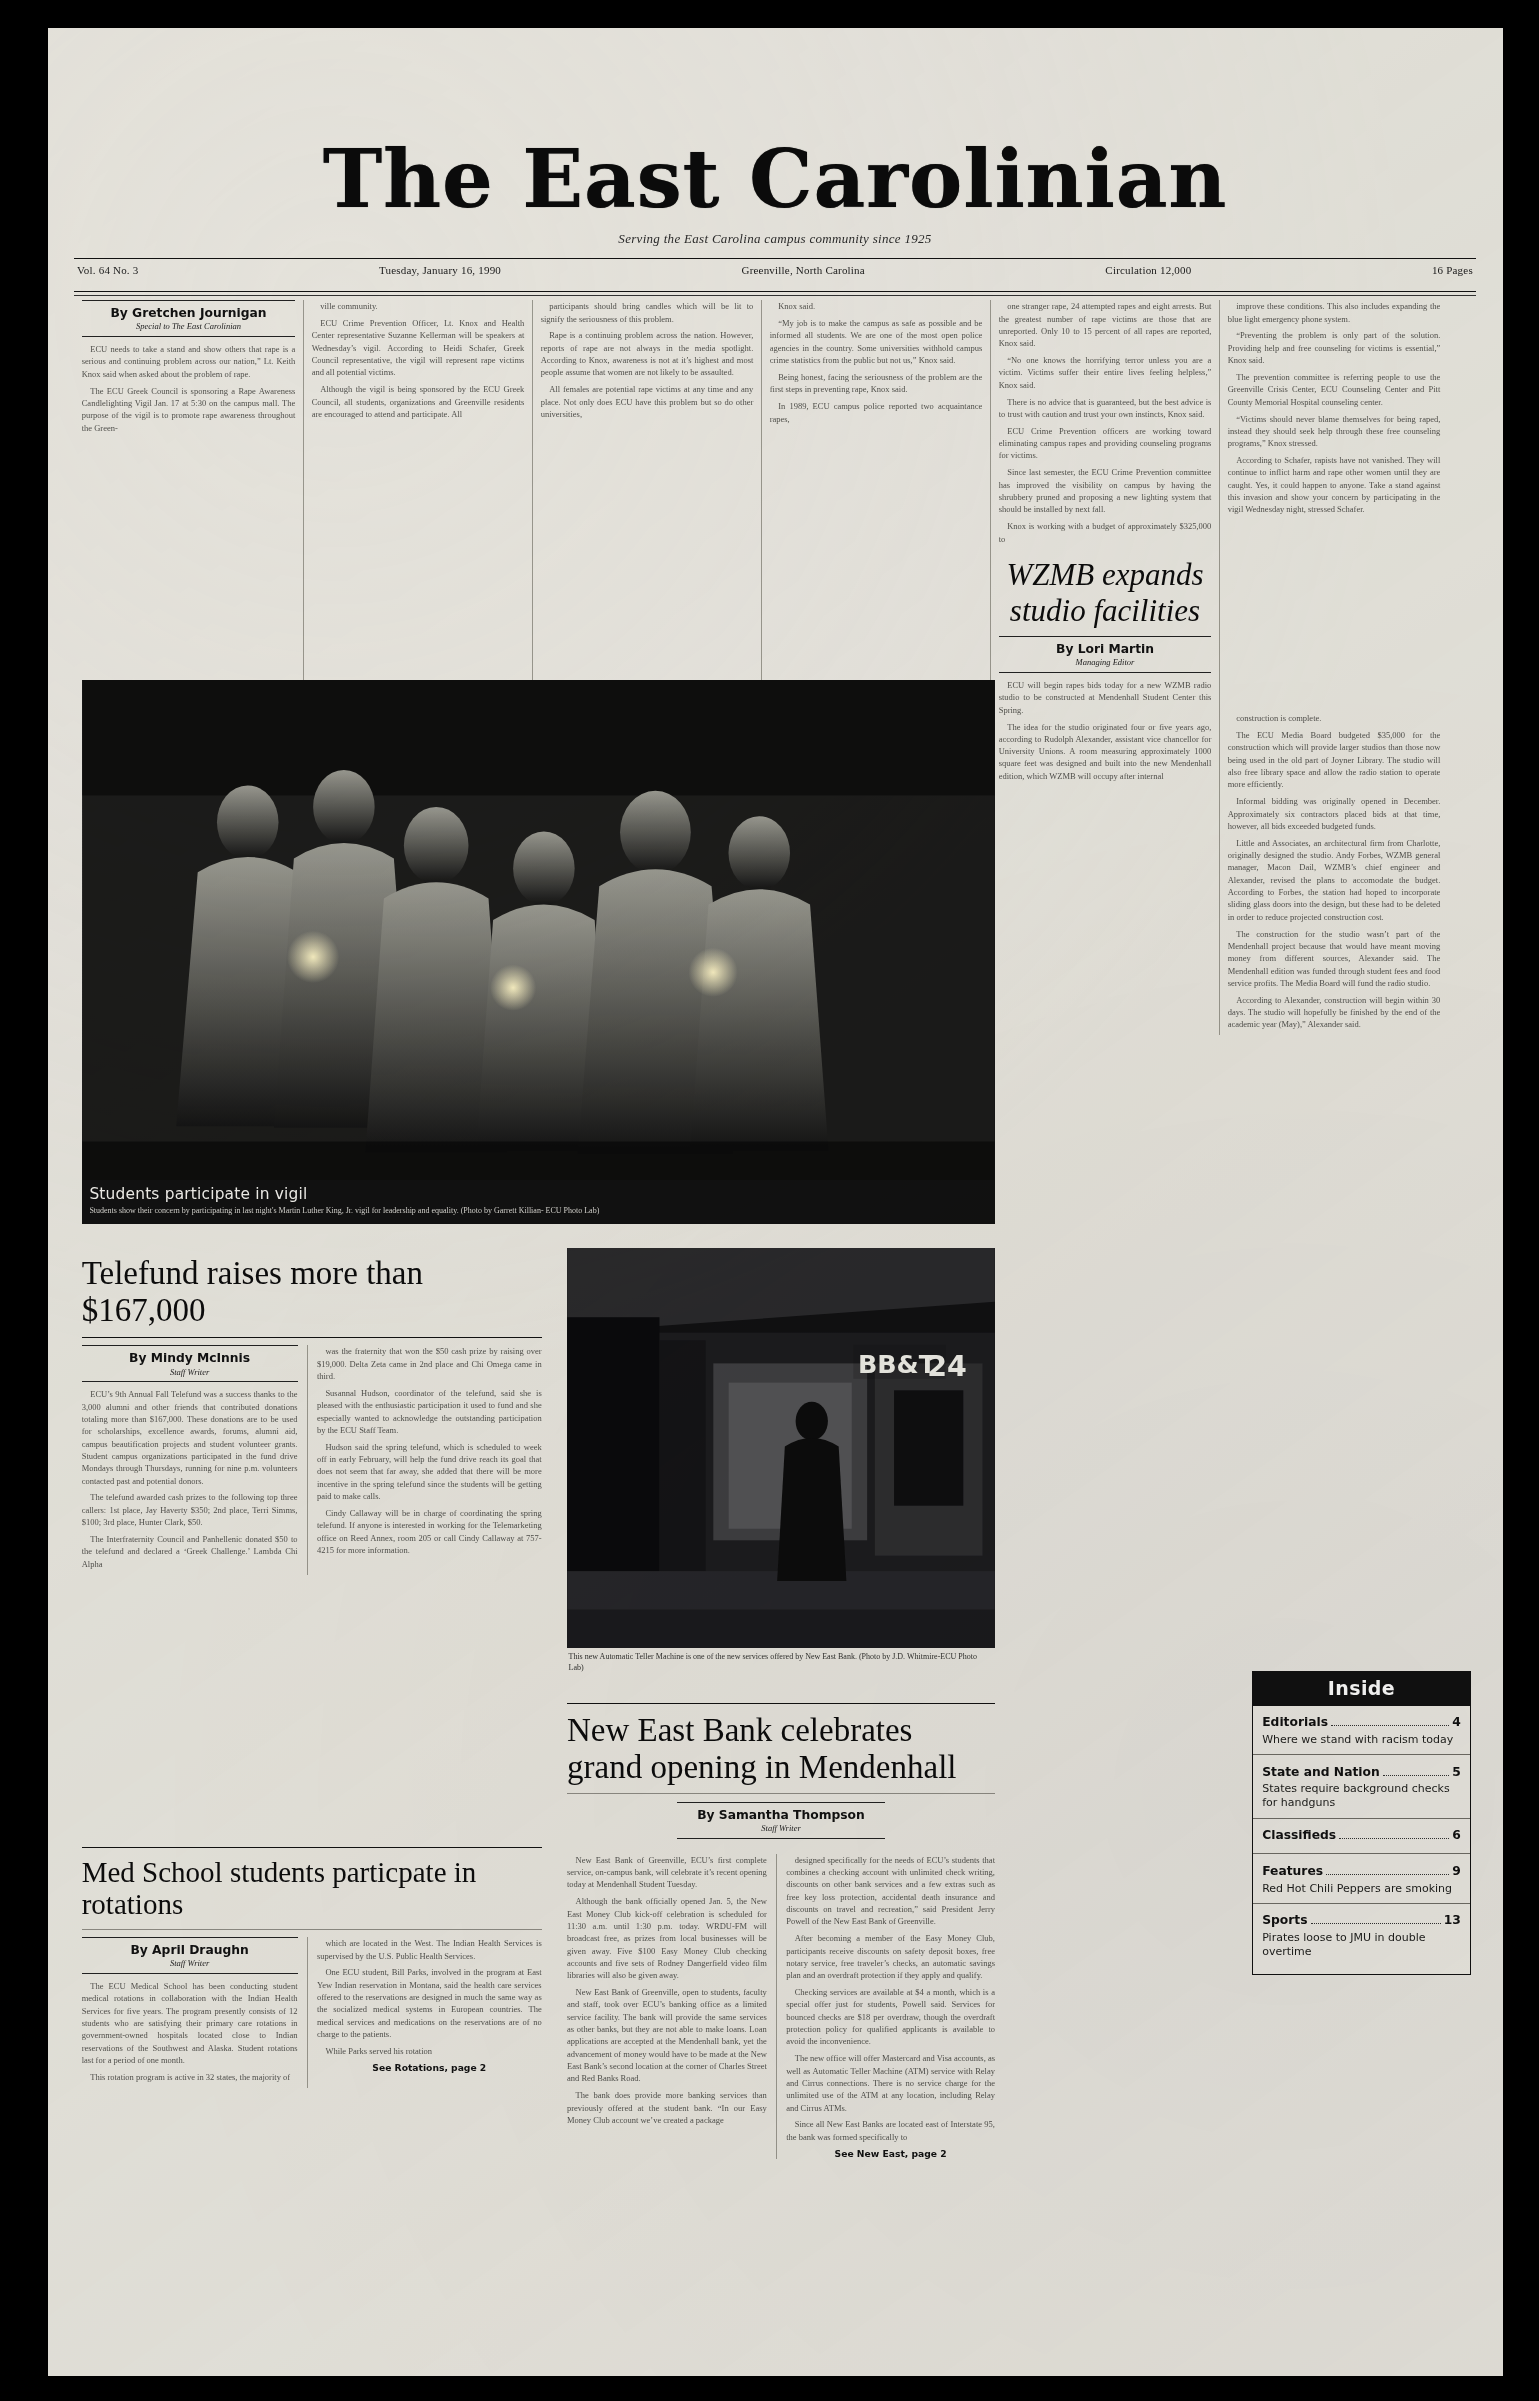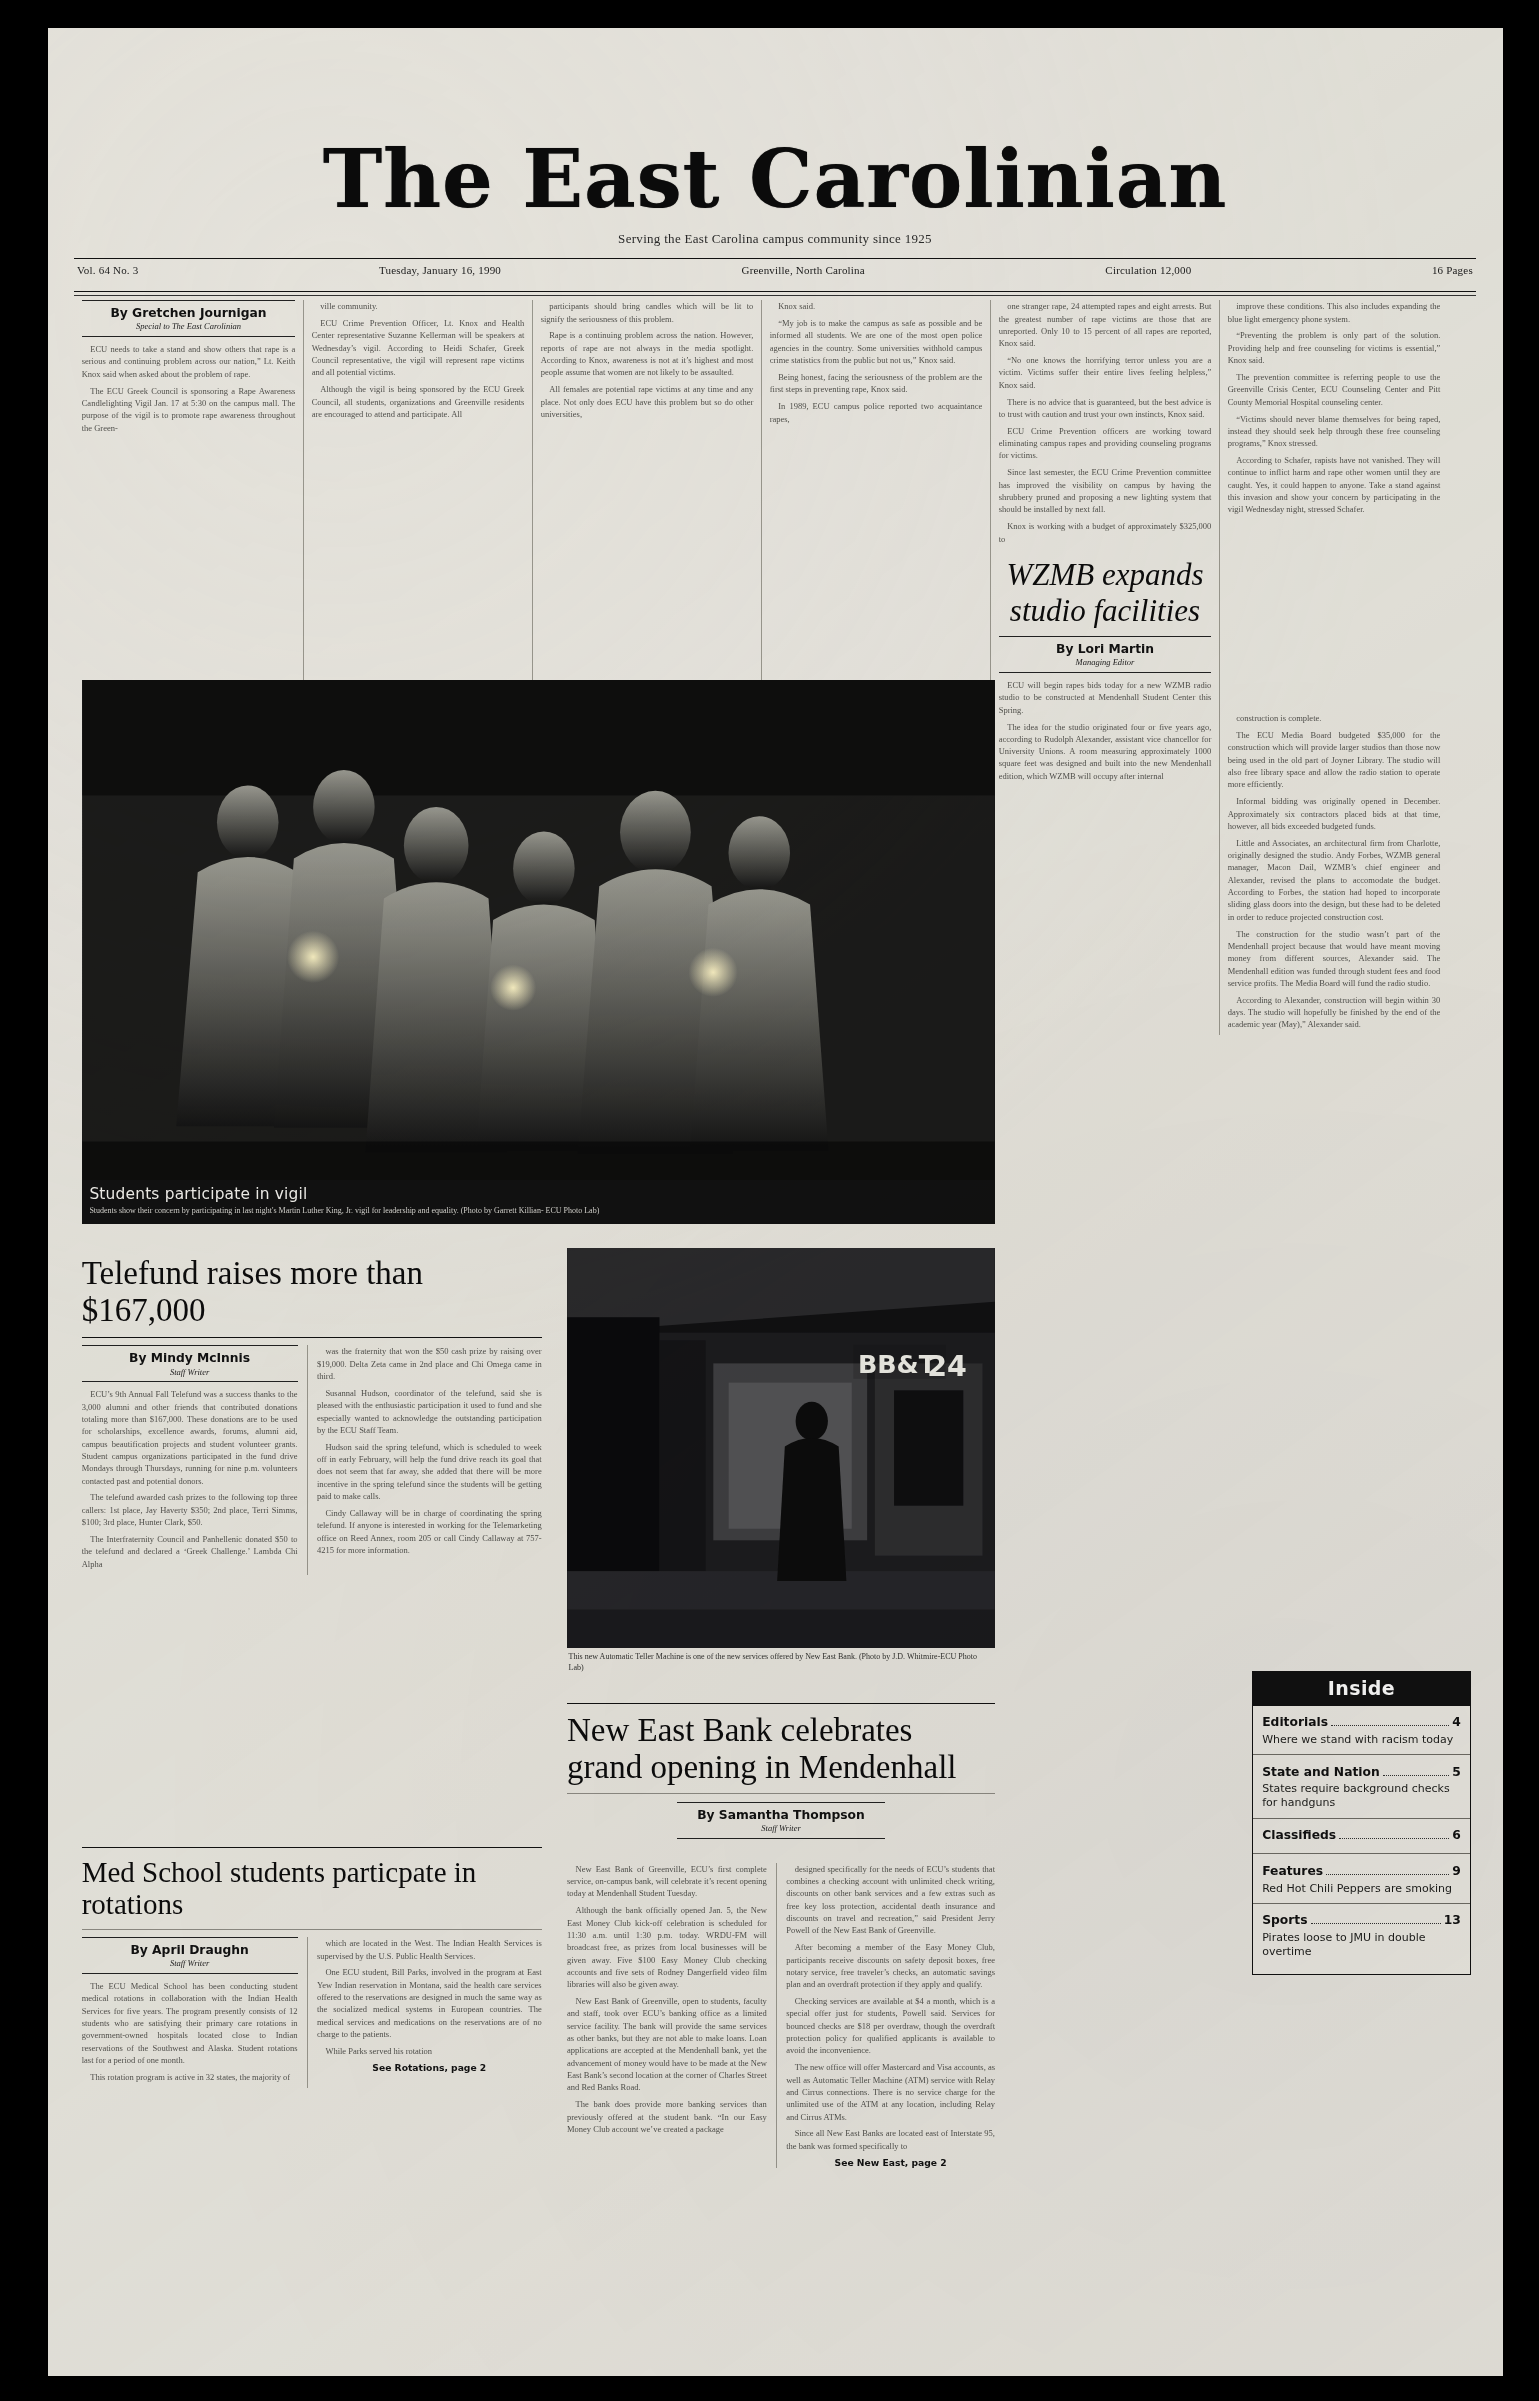--- a/index.html
+++ b/index.html
@@ -54,20 +54,21 @@
     font-family: "DejaVu Serif", serif;
     font-weight: bold;
     font-size: 80px;
     letter-spacing: 0.8px;
     line-height: 1;
     color: #0b0b0b;
     font-style: normal;
     text-shadow: 0 0 0.8px rgba(0,0,0,0.6);
   }
   .masthead-sub {
+    font-style: italic;
     font-size: 13px;
     color: #2a2a2a;
     margin-top: 12.3px;
     letter-spacing: 0.3px;
   }
   .rule {
     border-top: 1.5px solid #111;
     margin-top: 10.8px;
   }
   .rule-thin {
@@ -502,21 +503,21 @@
           <text x="468" y="166" font-family="DejaVu Sans, sans-serif" font-size="37" font-weight="bold" fill="#efefe9">24</text>
         </svg>
       </div>
       <div class="caption-light">This new Automatic Teller Machine is one of the new services offered by New East Bank. (Photo by J.D. Whitmire-ECU Photo Lab)</div>
     </div>
 
     <div style="position:absolute; left:493px; top:1649px; width:428px;">
       <div class="hr-dark"></div>
       <div class="head-serif big">New East Bank celebrates grand opening in Mendenhall</div>
       <div class="hr-soft"></div>
-      <div class="byline" style="width:208px; margin:0 auto 24px auto;">
+      <div class="byline" style="width:208px; margin:0 auto 15px auto;">
         <span class="b-name">By Samantha Thompson</span>
         <span class="b-role">Staff Writer</span>
       </div>
       <div style="display:flex; gap:0;">
         <div style="width:209px; padding-right:9.2px; box-sizing:border-box;">
           <div class="body-text">
             <p>New East Bank of Greenville, ECU’s first complete service, on-campus bank, will celebrate it’s recent opening today at Mendenhall Student Tuesday.</p>
             <p>Although the bank officially opened Jan. 5, the New East Money Club kick-off celebration is scheduled for 11:30 a.m. until 1:30 p.m. today. WRDU-FM will broadcast free, as prizes from local businesses will be given away. Five $100 Easy Money Club checking accounts and five sets of Rodney Dangerfield video film libraries will also be given away.</p>
             <p>New East Bank of Greenville, open to students, faculty and staff, took over ECU’s banking office as a limited service facility. The bank will provide the same services as other banks, but they are not able to make loans. Loan applications are accepted at the Mendenhall bank, yet the advancement of money would have to be made at the New East Bank’s second location at the corner of Charles Street and Red Banks Road.</p>
             <p>The bank does provide more banking services than previously offered at the student bank. “In our Easy Money Club account we’ve created a package</p>

